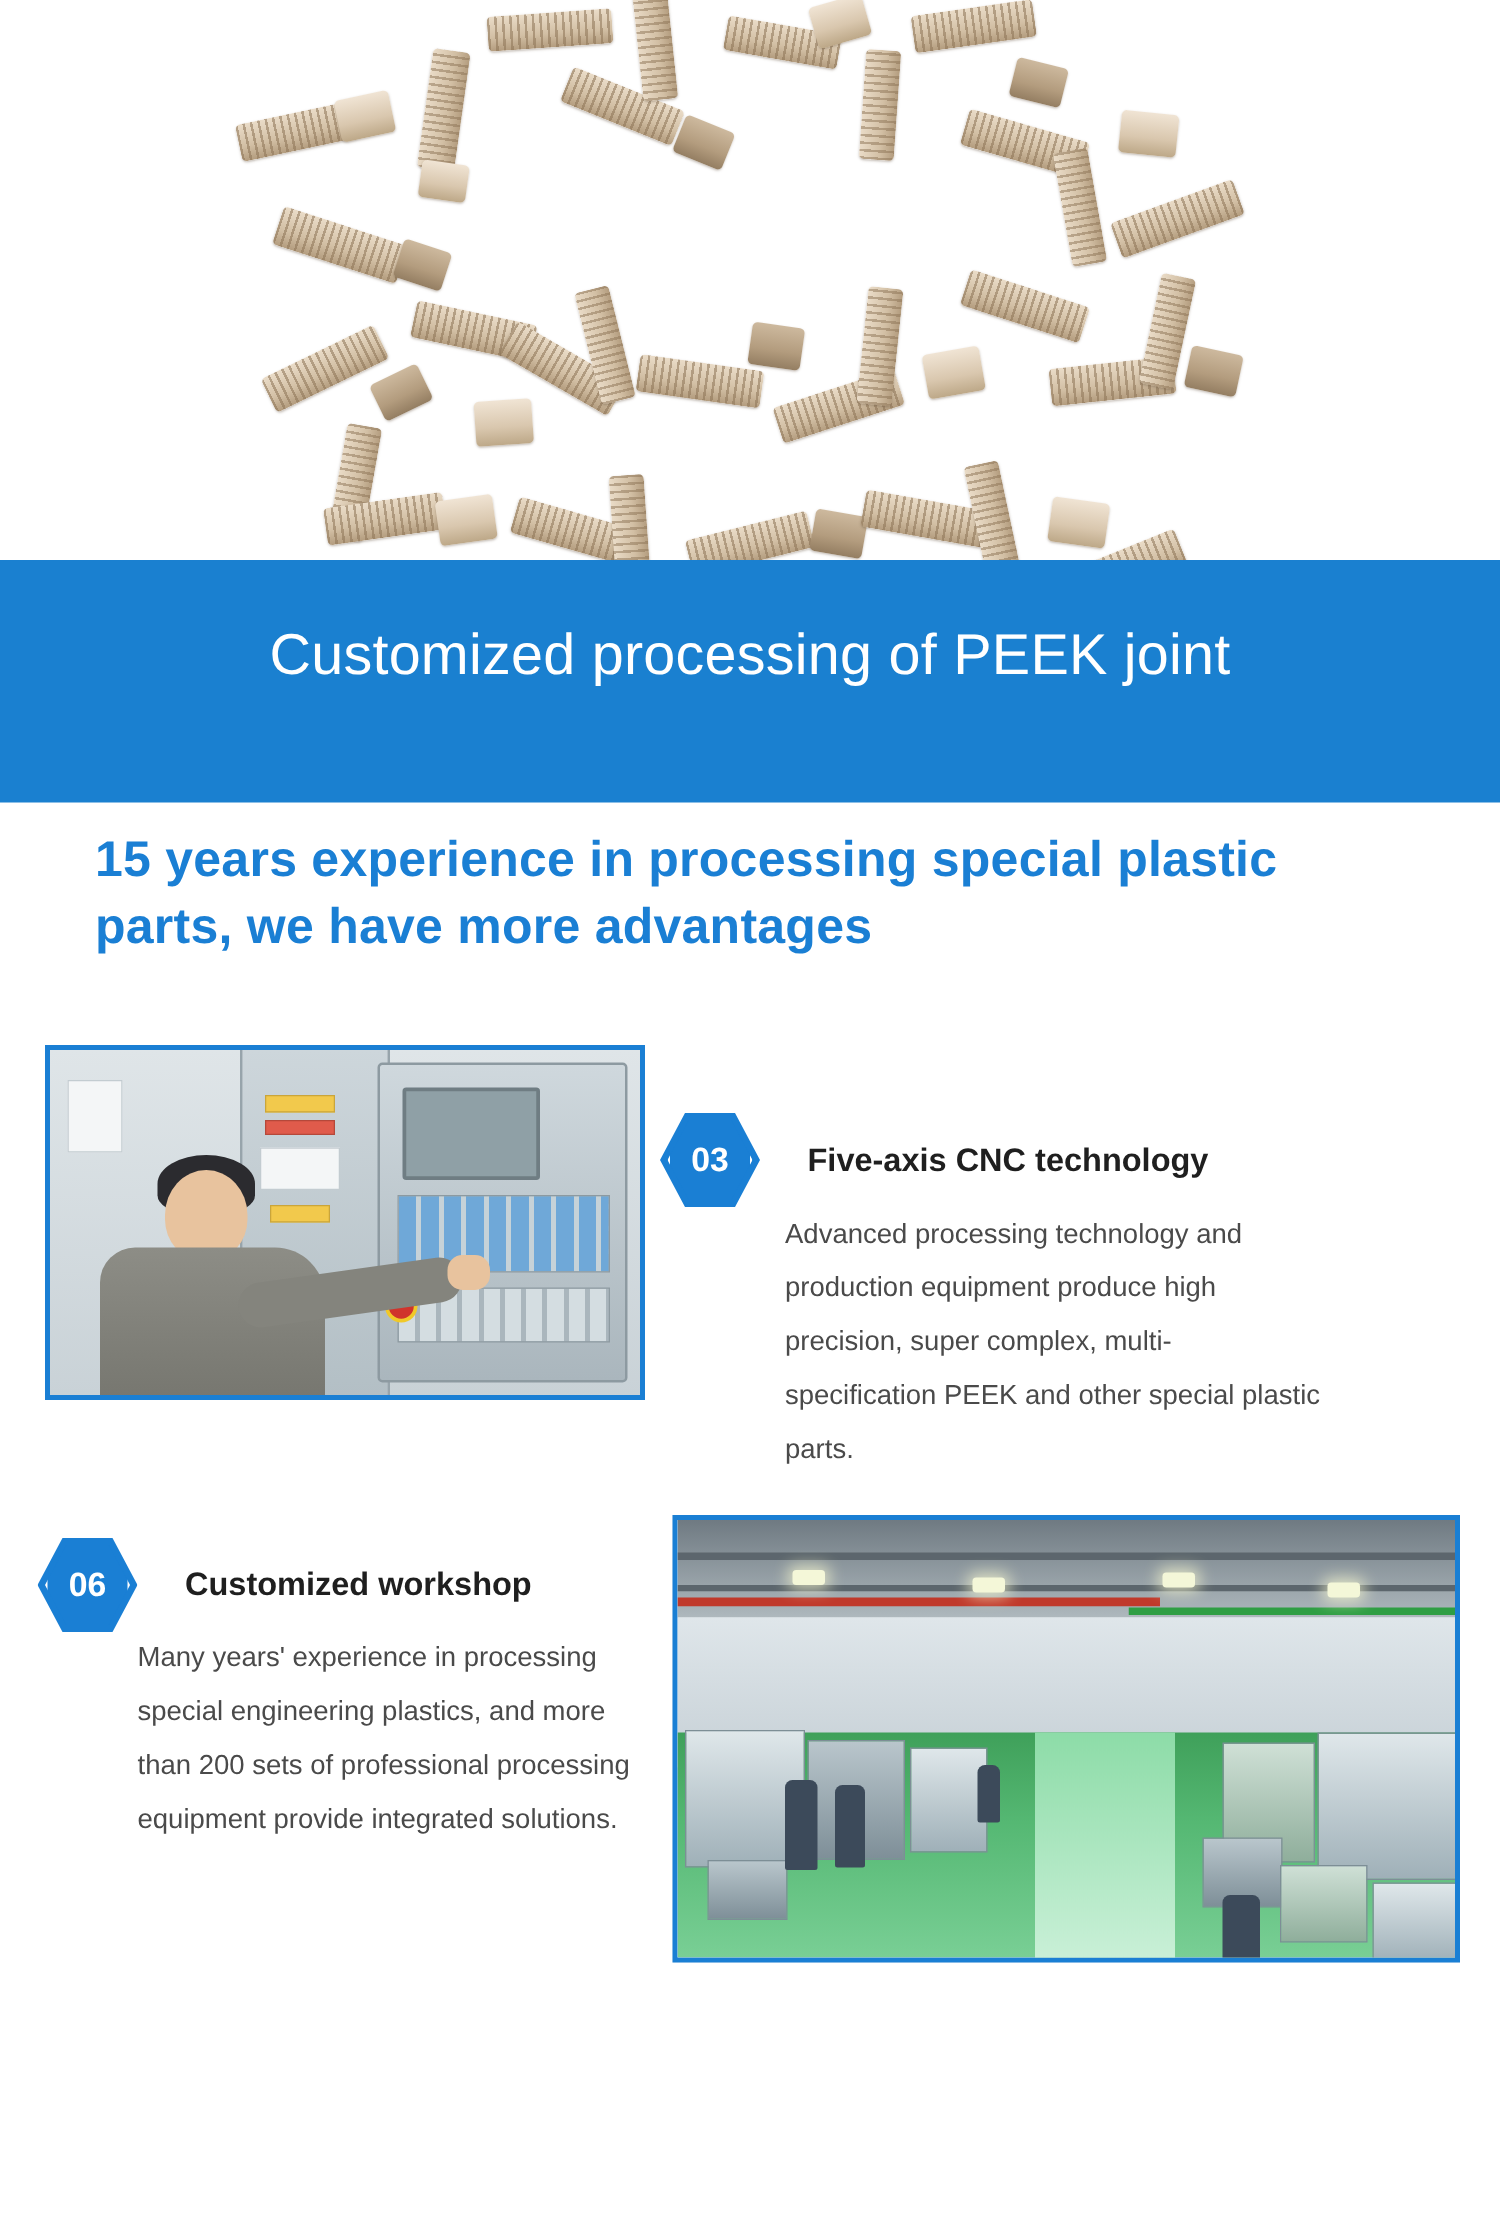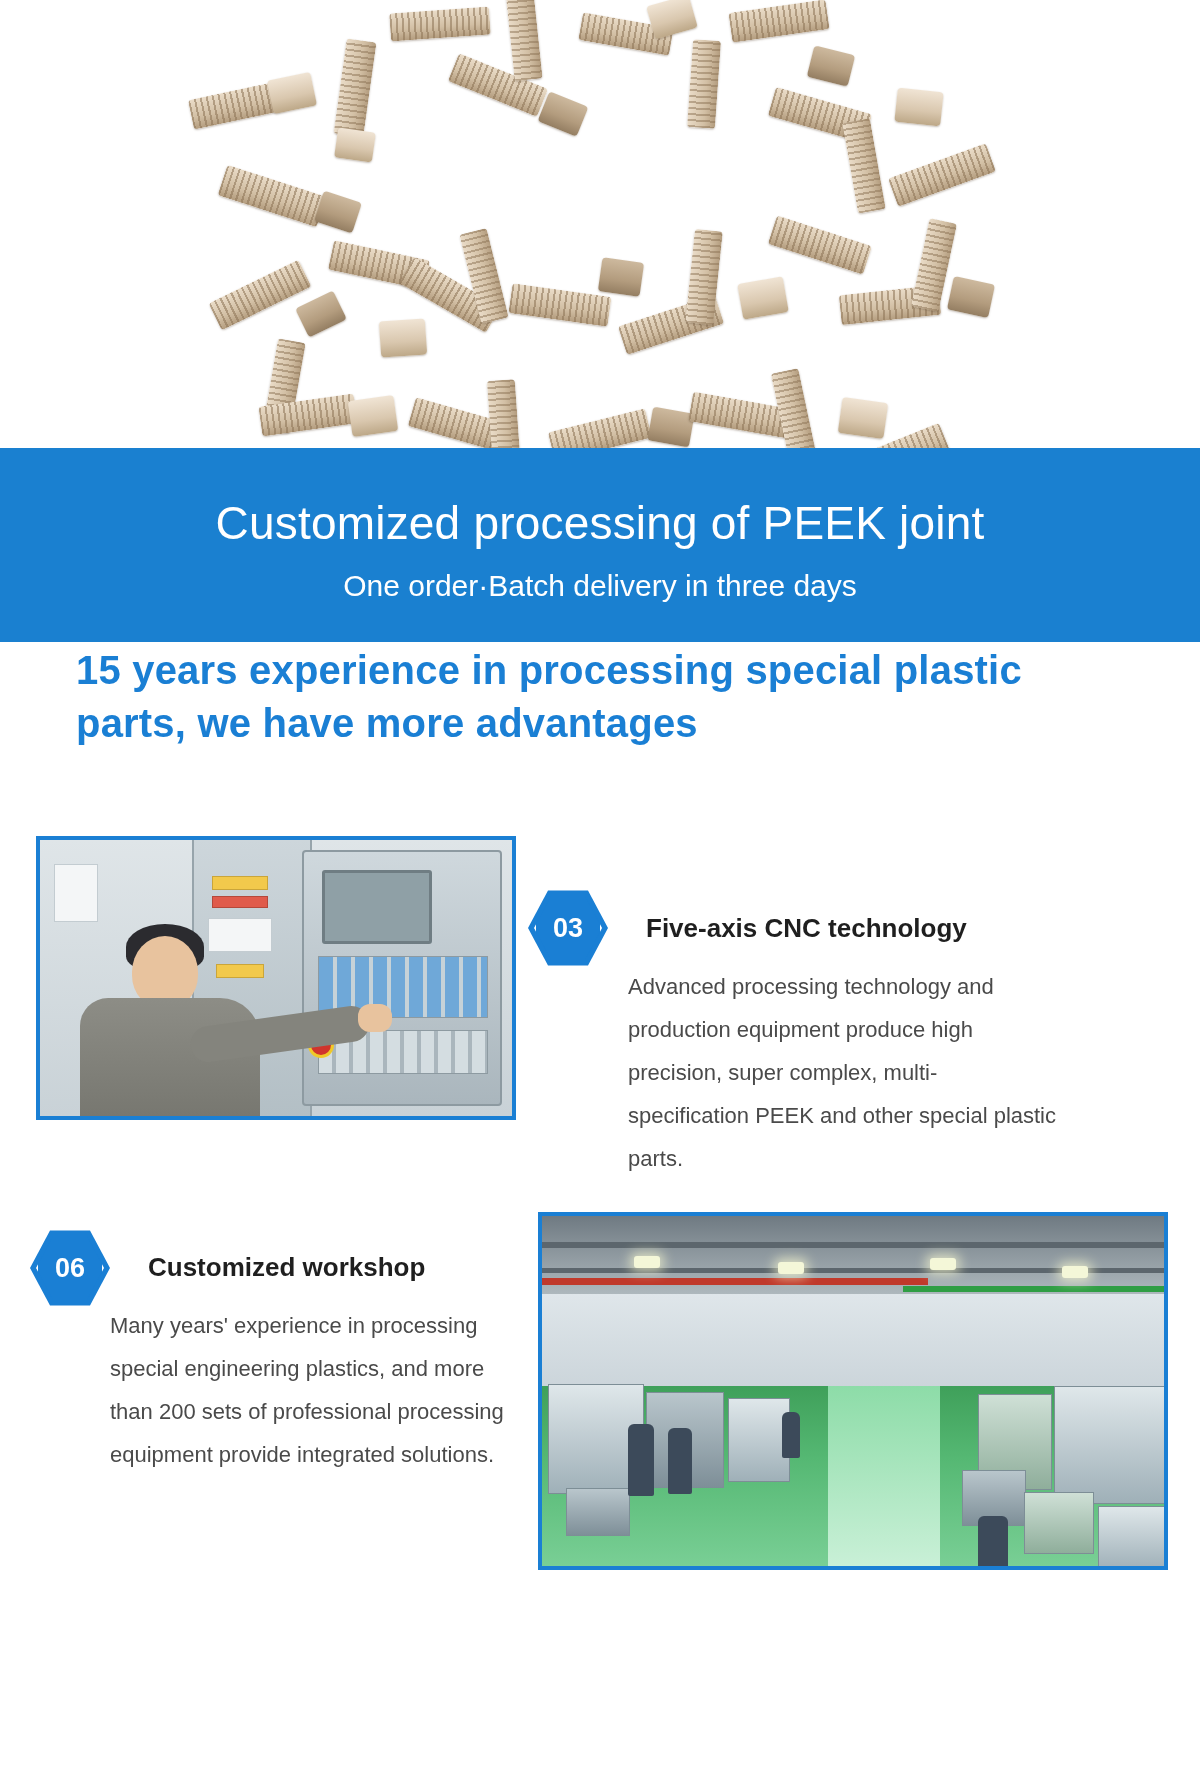--- a/index.html
+++ b/index.html
@@ -78,21 +78,21 @@
   .banner-sub {
     font-size: 30px;
     font-weight: 400;
     padding-top: 20px;
   }
 
   
   .headline {
     position: absolute;
     left: 76px;
-    top: 644px;
+    top: 662px;
     width: 1060px;
     color: #1a7fd4;
     font-size: 40px;
     font-weight: bold;
     line-height: 1.32;
     letter-spacing: .2px;
   }
 
   
   .photo-frame {
@@ -242,21 +242,20 @@
       <div class="pc ribbed" style="left:520px;top:505px;width:96px;height:28px;transform:rotate(12deg)"></div>
       <div class="pc ribbedv" style="left:600px;top:495px;width:26px;height:86px;transform:rotate(-8deg)"></div>
       <div class="pc ribbedv" style="left:415px;top:560px;width:24px;height:70px;transform:rotate(2deg)"></div>
       <div class="pc light" style="left:560px;top:570px;width:44px;height:32px;transform:rotate(-6deg)"></div>
       <div class="pc ribbed" style="left:600px;top:575px;width:70px;height:26px;transform:rotate(-6deg)"></div>
     </div>
   </div>
 
   <div class="banner">
     <div class="banner-title">Customized processing of PEEK joint</div>
-    <div class="banner-sub">One order·Batch delivery in three days</div>
   </div>
 </div>
 
 <div class="headline">15 years experience in processing special plastic parts, we have more advantages</div>
 
 <div class="photo-frame frame-01">
   <div class="cnc-wall"></div>
   <div class="cnc-door"></div>
   <div class="cnc-label" style="left:172px;top:36px;width:56px;height:14px;"></div>
   <div class="cnc-label red" style="left:172px;top:56px;width:56px;height:12px;"></div>

